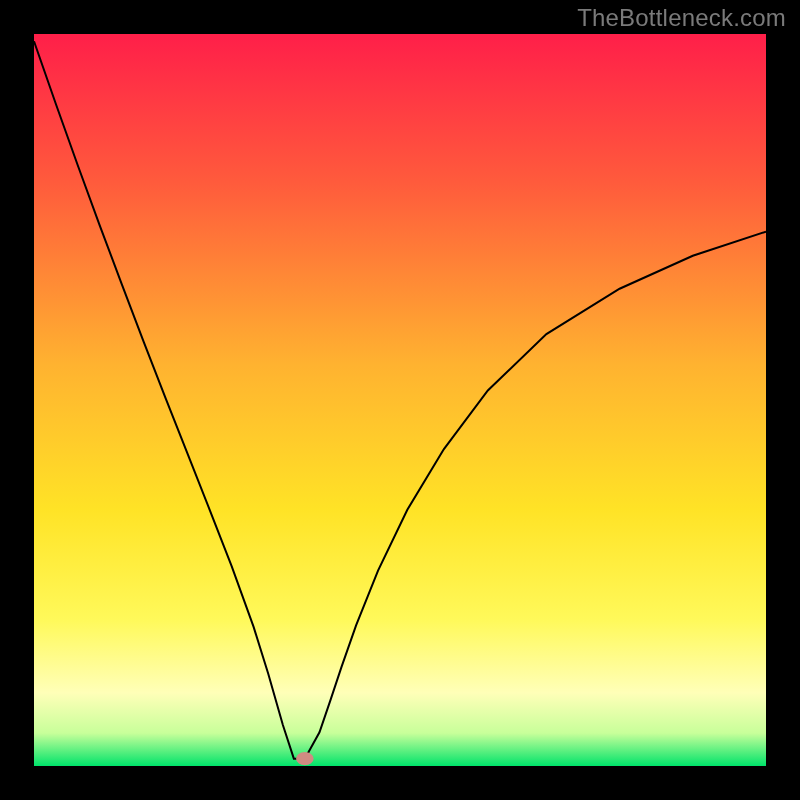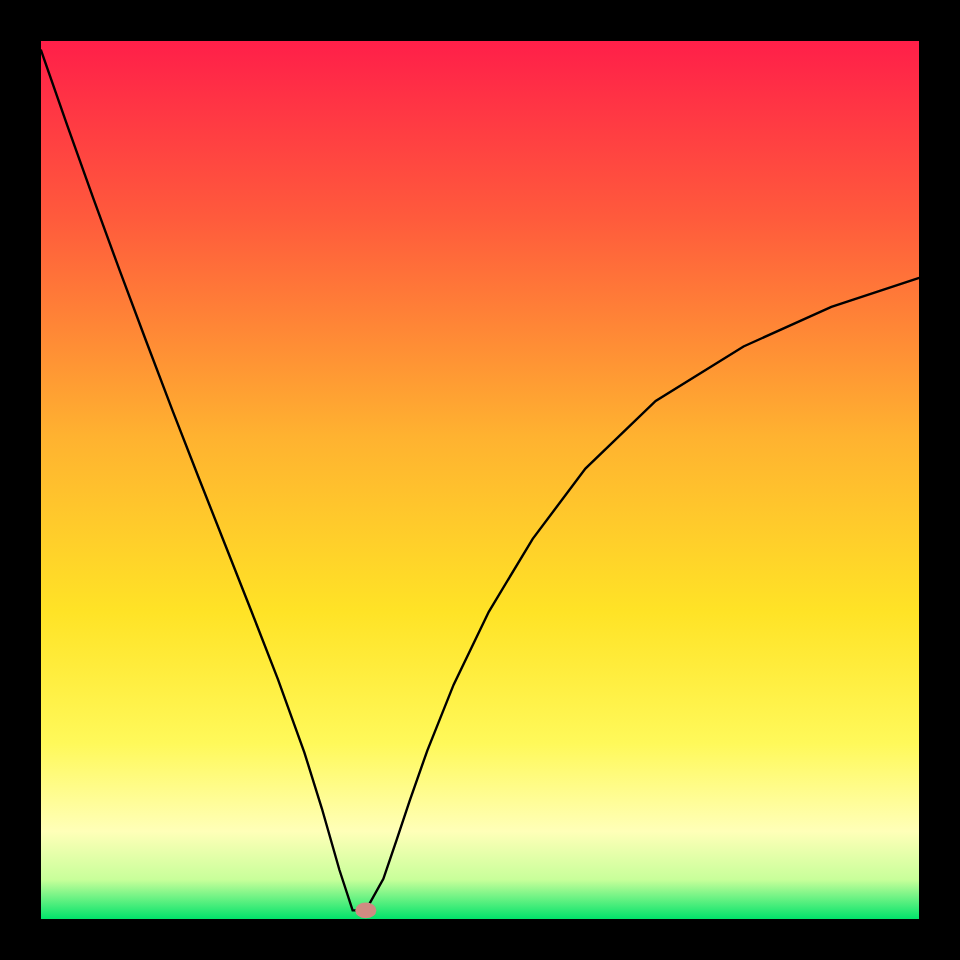--- a/index.html
+++ b/index.html
@@ -5,20 +5,21 @@
   html,body{margin:0;padding:0;width:800px;height:800px;background:#000;overflow:hidden;font-family:Arial,Helvetica,sans-serif}
   .frame{position:absolute;left:0;top:0;width:800px;height:800px;background:#000}
   .attribution{position:absolute;top:4px;right:14px;color:#7a7a7a;font-size:24px;font-weight:400;letter-spacing:.2px}
   .plot{position:absolute;left:34px;top:34px;width:732px;height:732px;overflow:hidden}
   .plot svg{display:block;width:732px;height:732px}
 </style>
 </head>
 <body>
 
 <div class="frame">
+  <div class="attribution">TheBottleneck.com</div>
   <div class="plot">
     <svg viewBox="0 0 100 100" preserveAspectRatio="none">
       <defs>
         <linearGradient id="bg" x1="0" y1="0" x2="0" y2="1">
             <stop offset="0%" stop-color="#ff1f49"></stop>
             <stop offset="20%" stop-color="#ff5a3c"></stop>
             <stop offset="45%" stop-color="#ffb230"></stop>
             <stop offset="65%" stop-color="#ffe326"></stop>
             <stop offset="80%" stop-color="#fff95a"></stop>
             <stop offset="90%" stop-color="#ffffb8"></stop>

